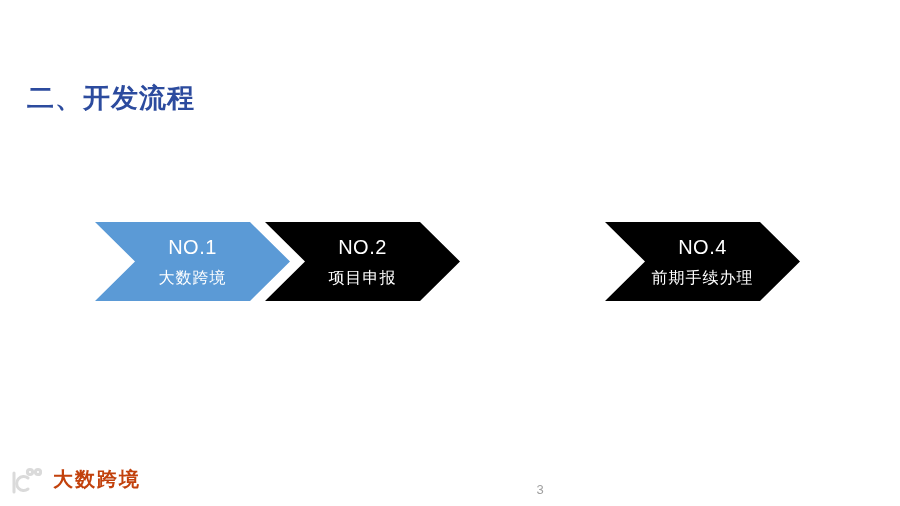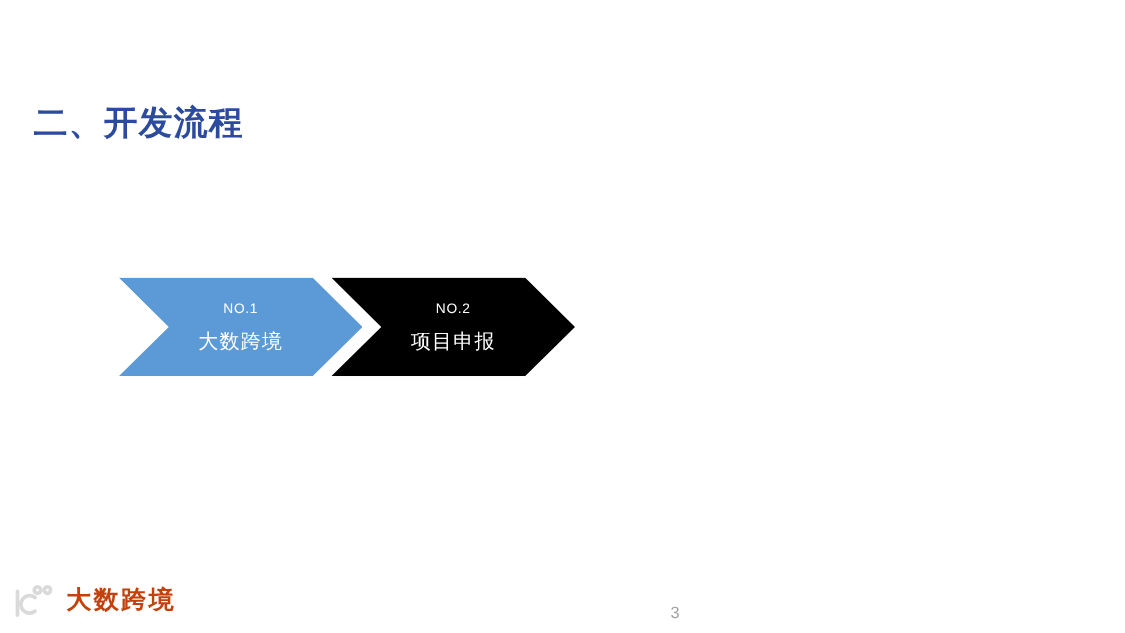--- a/index.html
+++ b/index.html
@@ -42,21 +42,21 @@
     flex-direction: column;
     align-items: center;
     justify-content: center;
     row-gap: 13px;
     color: #ffffff;
     text-align: center;
   }
   .chevron.light { background: #5b9ad6; }
   .chevron.dark  { background: #000000; }
   .chevron .step-no {
-    font-size: 11px;
+    font-size: 20px;
     line-height: 1;
     letter-spacing: 0.5px;
   }
   .chevron .step-label {
     font-size: 16px;
     line-height: 1;
     letter-spacing: 1px;
     white-space: nowrap;
   }
   .chevron-1 { left: 95px; }
@@ -102,20 +102,24 @@
       <div class="step-no">NO.1</div>
       <div class="step-label">大数跨境</div>
     </div>
 
     <div class="chevron dark chevron-2">
       <div class="step-no">NO.2</div>
       <div class="step-label">项目申报</div>
     </div>
 
 
+    <div class="chevron dark chevron-4">
+      <div class="step-no">NO.4</div>
+      <div class="step-label">前期手续办理</div>
+    </div>
 
   </div>
 
   <div class="watermark">
     <span>
       <svg width="32" height="30" viewBox="0 0 32 30" fill="none" stroke="#dadada" stroke-width="3" stroke-linecap="round">
         <line x1="4" y1="7" x2="4" y2="26"></line>
         <path d="M 18 12 A 7 7 0 1 0 18 23"></path>
         <circle cx="20" cy="6" r="2.6"></circle>
         <circle cx="28" cy="6" r="2.6"></circle>

